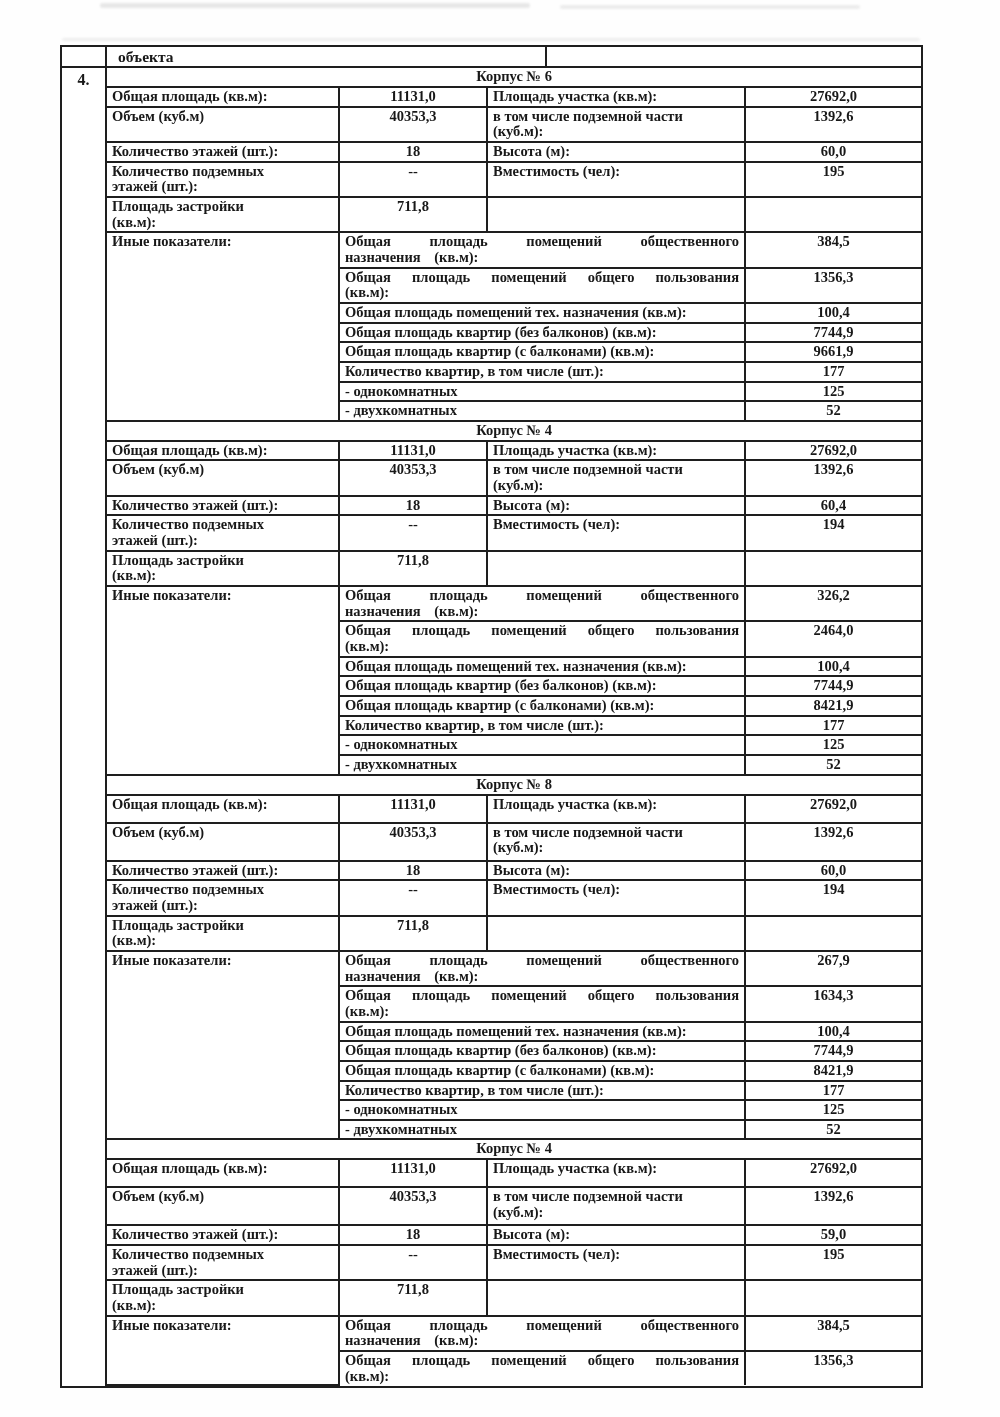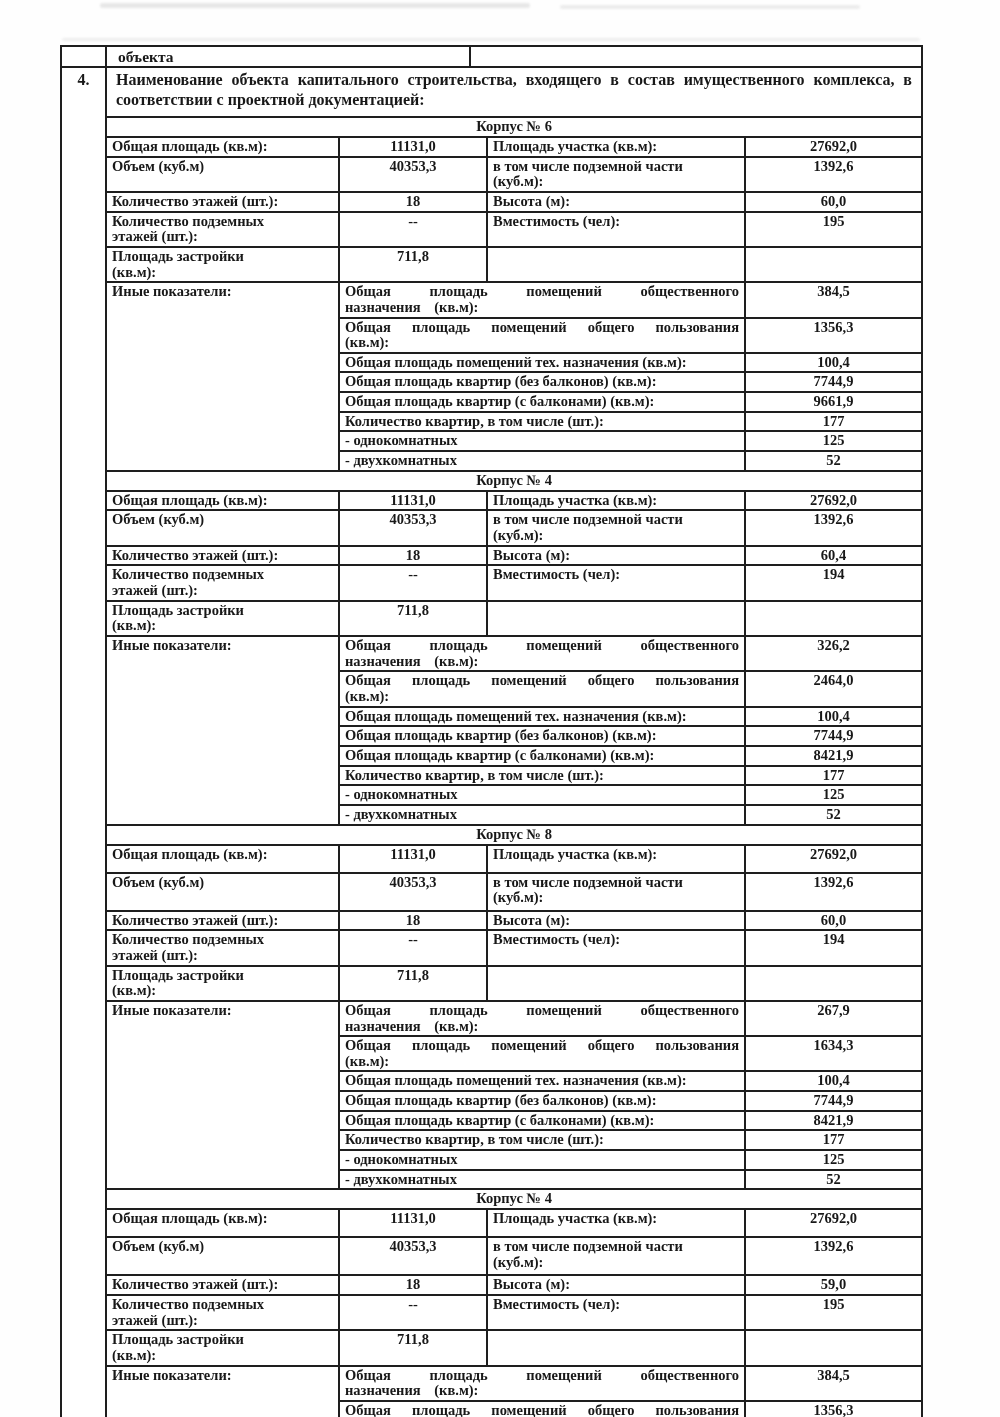--- a/index.html
+++ b/index.html
@@ -16,21 +16,21 @@
   .doc{
     position:absolute;left:60px;top:45px;width:863px;
     display:flex;border:2px solid #1e1e1e;box-sizing:border-box;background:#fff;
   }
   .numcol{width:45px;flex-shrink:0;border-right:2px solid #1e1e1e;box-sizing:border-box}
   .numtop{height:19px;border-bottom:2px solid #1e1e1e}
   .num4{text-align:center;font-weight:bold;font-size:16px;padding-top:3px}
 
   .maincol{flex:1;min-width:0}
   .row-cont{display:flex;border-bottom:2px solid #1e1e1e;height:19px}
-  .c1{width:364px;flex-shrink:0;border-right:2px solid #1e1e1e;box-sizing:border-box;
+  .c1{width:440px;flex-shrink:0;border-right:2px solid #1e1e1e;box-sizing:border-box;
       padding:0 11px;font-size:15.5px;font-weight:bold;line-height:19px}
   .c2{flex:1}
   .row4{border-bottom:2px solid #1e1e1e;padding:2px 9px 5px;
         font-size:16px;font-weight:bold;line-height:1.28;text-align:justify}
 
   table.bldg{border-collapse:collapse;width:100%;table-layout:fixed}
   .bldg td{
     border:2px solid #1e1e1e;
     font-size:14.5px;font-weight:bold;line-height:1.08;
     padding:1px 5px;vertical-align:top;white-space:pre-line;overflow:hidden;
@@ -62,21 +62,20 @@
   <div class="doc">
     <div class="numcol">
       <div class="numtop"></div>
       <div class="num4">4.</div>
     </div>
     <div class="maincol">
       <div class="row-cont">
         <div class="c1">объекта</div>
         <div class="c2"></div>
       </div>
-      <div class="row4">Наименование объекта капитального строительства, входящего в состав имущественного комплекса, в соответствии с проектной документацией:</div>
       <div id="blocks">
           <table class="bldg">
             <colgroup>
               <col style="width:232px">
               <col style="width:148px">
               <col style="width:258px">
               <col style="width:176px">
             </colgroup>
             <tbody>
               <tr class="hd">

